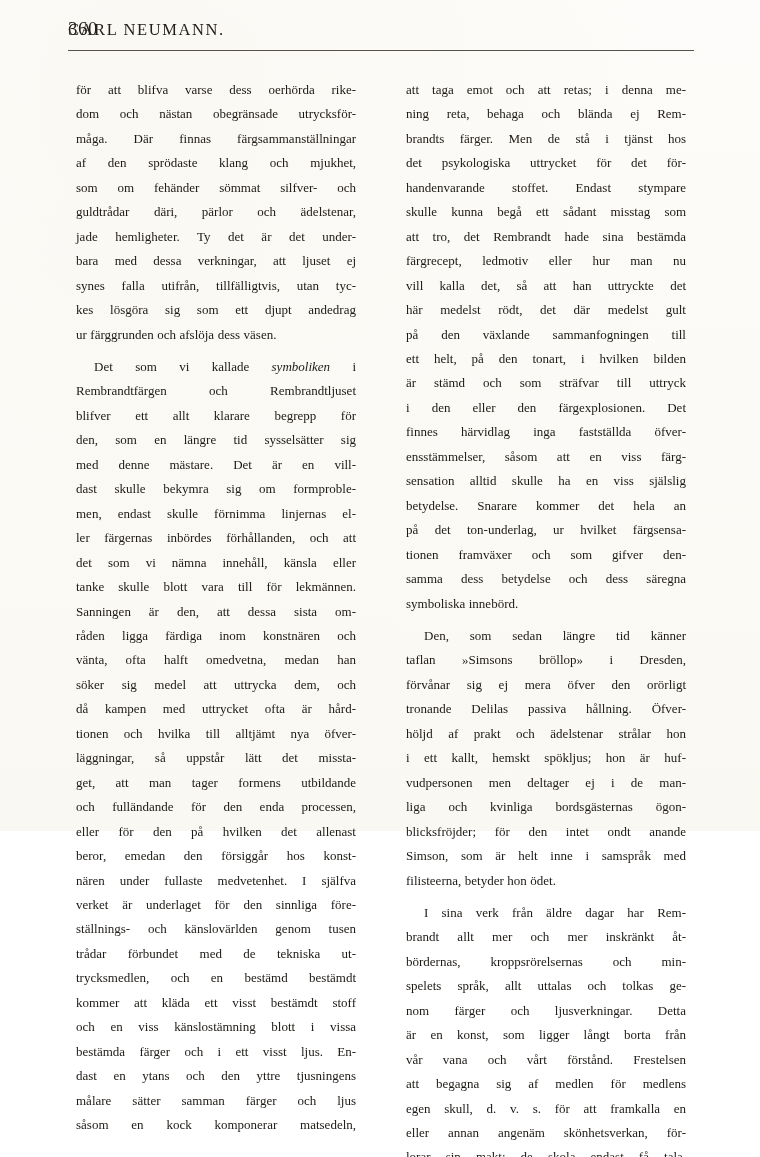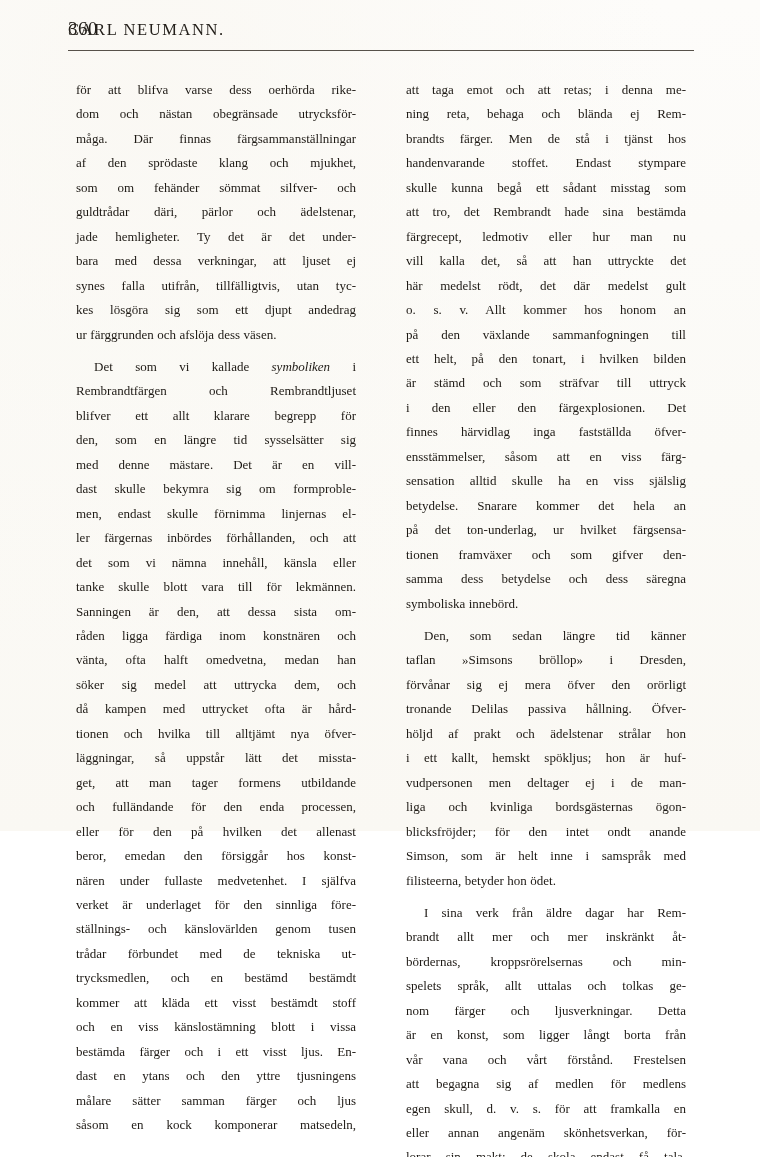--- a/index.html
+++ b/index.html
@@ -171,27 +171,27 @@
           <span class="tl"><span class="w">dast</span> <span class="w">en</span> <span class="w">ytans</span> <span class="w">och</span> <span class="w">den</span> <span class="w">yttre</span> <span class="w">tjusningens</span></span>
           <span class="tl"><span class="w">målare</span> <span class="w">sätter</span> <span class="w">samman</span> <span class="w">färger</span> <span class="w">och</span> <span class="w">ljus</span></span>
           <span class="tl"><span class="w">såsom</span> <span class="w">en</span> <span class="w">kock</span> <span class="w">komponerar</span> <span class="w">matsedeln,</span></span>
         </p>
       </div>
     <div class="col" id="col-right">
         <p class="para">
           <span class="tl"><span class="w">att</span> <span class="w">taga</span> <span class="w">emot</span> <span class="w">och</span> <span class="w">att</span> <span class="w">retas;</span> <span class="w">i</span> <span class="w">denna</span> <span class="w">me-</span></span>
           <span class="tl"><span class="w">ning</span> <span class="w">reta,</span> <span class="w">behaga</span> <span class="w">och</span> <span class="w">blända</span> <span class="w">ej</span> <span class="w">Rem-</span></span>
           <span class="tl"><span class="w">brandts</span> <span class="w">färger.</span>  <span class="w">Men</span> <span class="w">de</span> <span class="w">stå</span> <span class="w">i</span> <span class="w">tjänst</span> <span class="w">hos</span></span>
+          <span class="tl"><span class="w">det</span> <span class="w">psykologiska</span> <span class="w">uttrycket</span> <span class="w">för</span> <span class="w">det</span> <span class="w">för-</span></span>
           <span class="tl"><span class="w">handenvarande</span> <span class="w">stoffet.</span>  <span class="w">Endast</span> <span class="w">stympare</span></span>
           <span class="tl"><span class="w">skulle</span> <span class="w">kunna</span> <span class="w">begå</span> <span class="w">ett</span> <span class="w">sådant</span> <span class="w">misstag</span> <span class="w">som</span></span>
           <span class="tl"><span class="w">att</span> <span class="w">tro,</span> <span class="w">det</span> <span class="w">Rembrandt</span> <span class="w">hade</span> <span class="w">sina</span> <span class="w">bestämda</span></span>
           <span class="tl"><span class="w">färgrecept,</span> <span class="w">ledmotiv</span> <span class="w">eller</span> <span class="w">hur</span> <span class="w">man</span> <span class="w">nu</span></span>
           <span class="tl"><span class="w">vill</span> <span class="w">kalla</span> <span class="w">det,</span> <span class="w">så</span> <span class="w">att</span> <span class="w">han</span> <span class="w">uttryckte</span> <span class="w">det</span></span>
           <span class="tl"><span class="w">här</span> <span class="w">medelst</span> <span class="w">rödt,</span> <span class="w">det</span> <span class="w">där</span> <span class="w">medelst</span> <span class="w">gult</span></span>
-          <span class="tl"><span class="w">o.</span> <span class="w">s.</span> <span class="w">v.</span>  <span class="w">Allt</span> <span class="w">kommer</span> <span class="w">hos</span> <span class="w">honom</span> <span class="w">an</span></span>
           <span class="tl"><span class="w">på</span> <span class="w">den</span> <span class="w">växlande</span> <span class="w">sammanfogningen</span> <span class="w">till</span></span>
           <span class="tl"><span class="w">ett</span> <span class="w">helt,</span> <span class="w">på</span> <span class="w">den</span> <span class="w">tonart,</span> <span class="w">i</span> <span class="w">hvilken</span> <span class="w">bilden</span></span>
           <span class="tl"><span class="w">är</span> <span class="w">stämd</span> <span class="w">och</span> <span class="w">som</span> <span class="w">sträfvar</span> <span class="w">till</span> <span class="w">uttryck</span></span>
           <span class="tl"><span class="w">i</span> <span class="w">den</span> <span class="w">eller</span> <span class="w">den</span> <span class="w">färgexplosionen.</span>  <span class="w">Det</span></span>
           <span class="tl"><span class="w">finnes</span> <span class="w">härvidlag</span> <span class="w">inga</span> <span class="w">fastställda</span> <span class="w">öfver-</span></span>
           <span class="tl"><span class="w">ensstämmelser,</span> <span class="w">såsom</span> <span class="w">att</span> <span class="w">en</span> <span class="w">viss</span> <span class="w">färg-</span></span>
           <span class="tl"><span class="w">sensation</span> <span class="w">alltid</span> <span class="w">skulle</span> <span class="w">ha</span> <span class="w">en</span> <span class="w">viss</span> <span class="w">själslig</span></span>
           <span class="tl"><span class="w">betydelse.</span>  <span class="w">Snarare</span> <span class="w">kommer</span> <span class="w">det</span> <span class="w">hela</span> <span class="w">an</span></span>
           <span class="tl"><span class="w">på</span> <span class="w">det</span> <span class="w">ton-underlag,</span> <span class="w">ur</span> <span class="w">hvilket</span> <span class="w">färgsensa-</span></span>
           <span class="tl"><span class="w">tionen</span> <span class="w">framväxer</span> <span class="w">och</span> <span class="w">som</span> <span class="w">gifver</span> <span class="w">den-</span></span>

